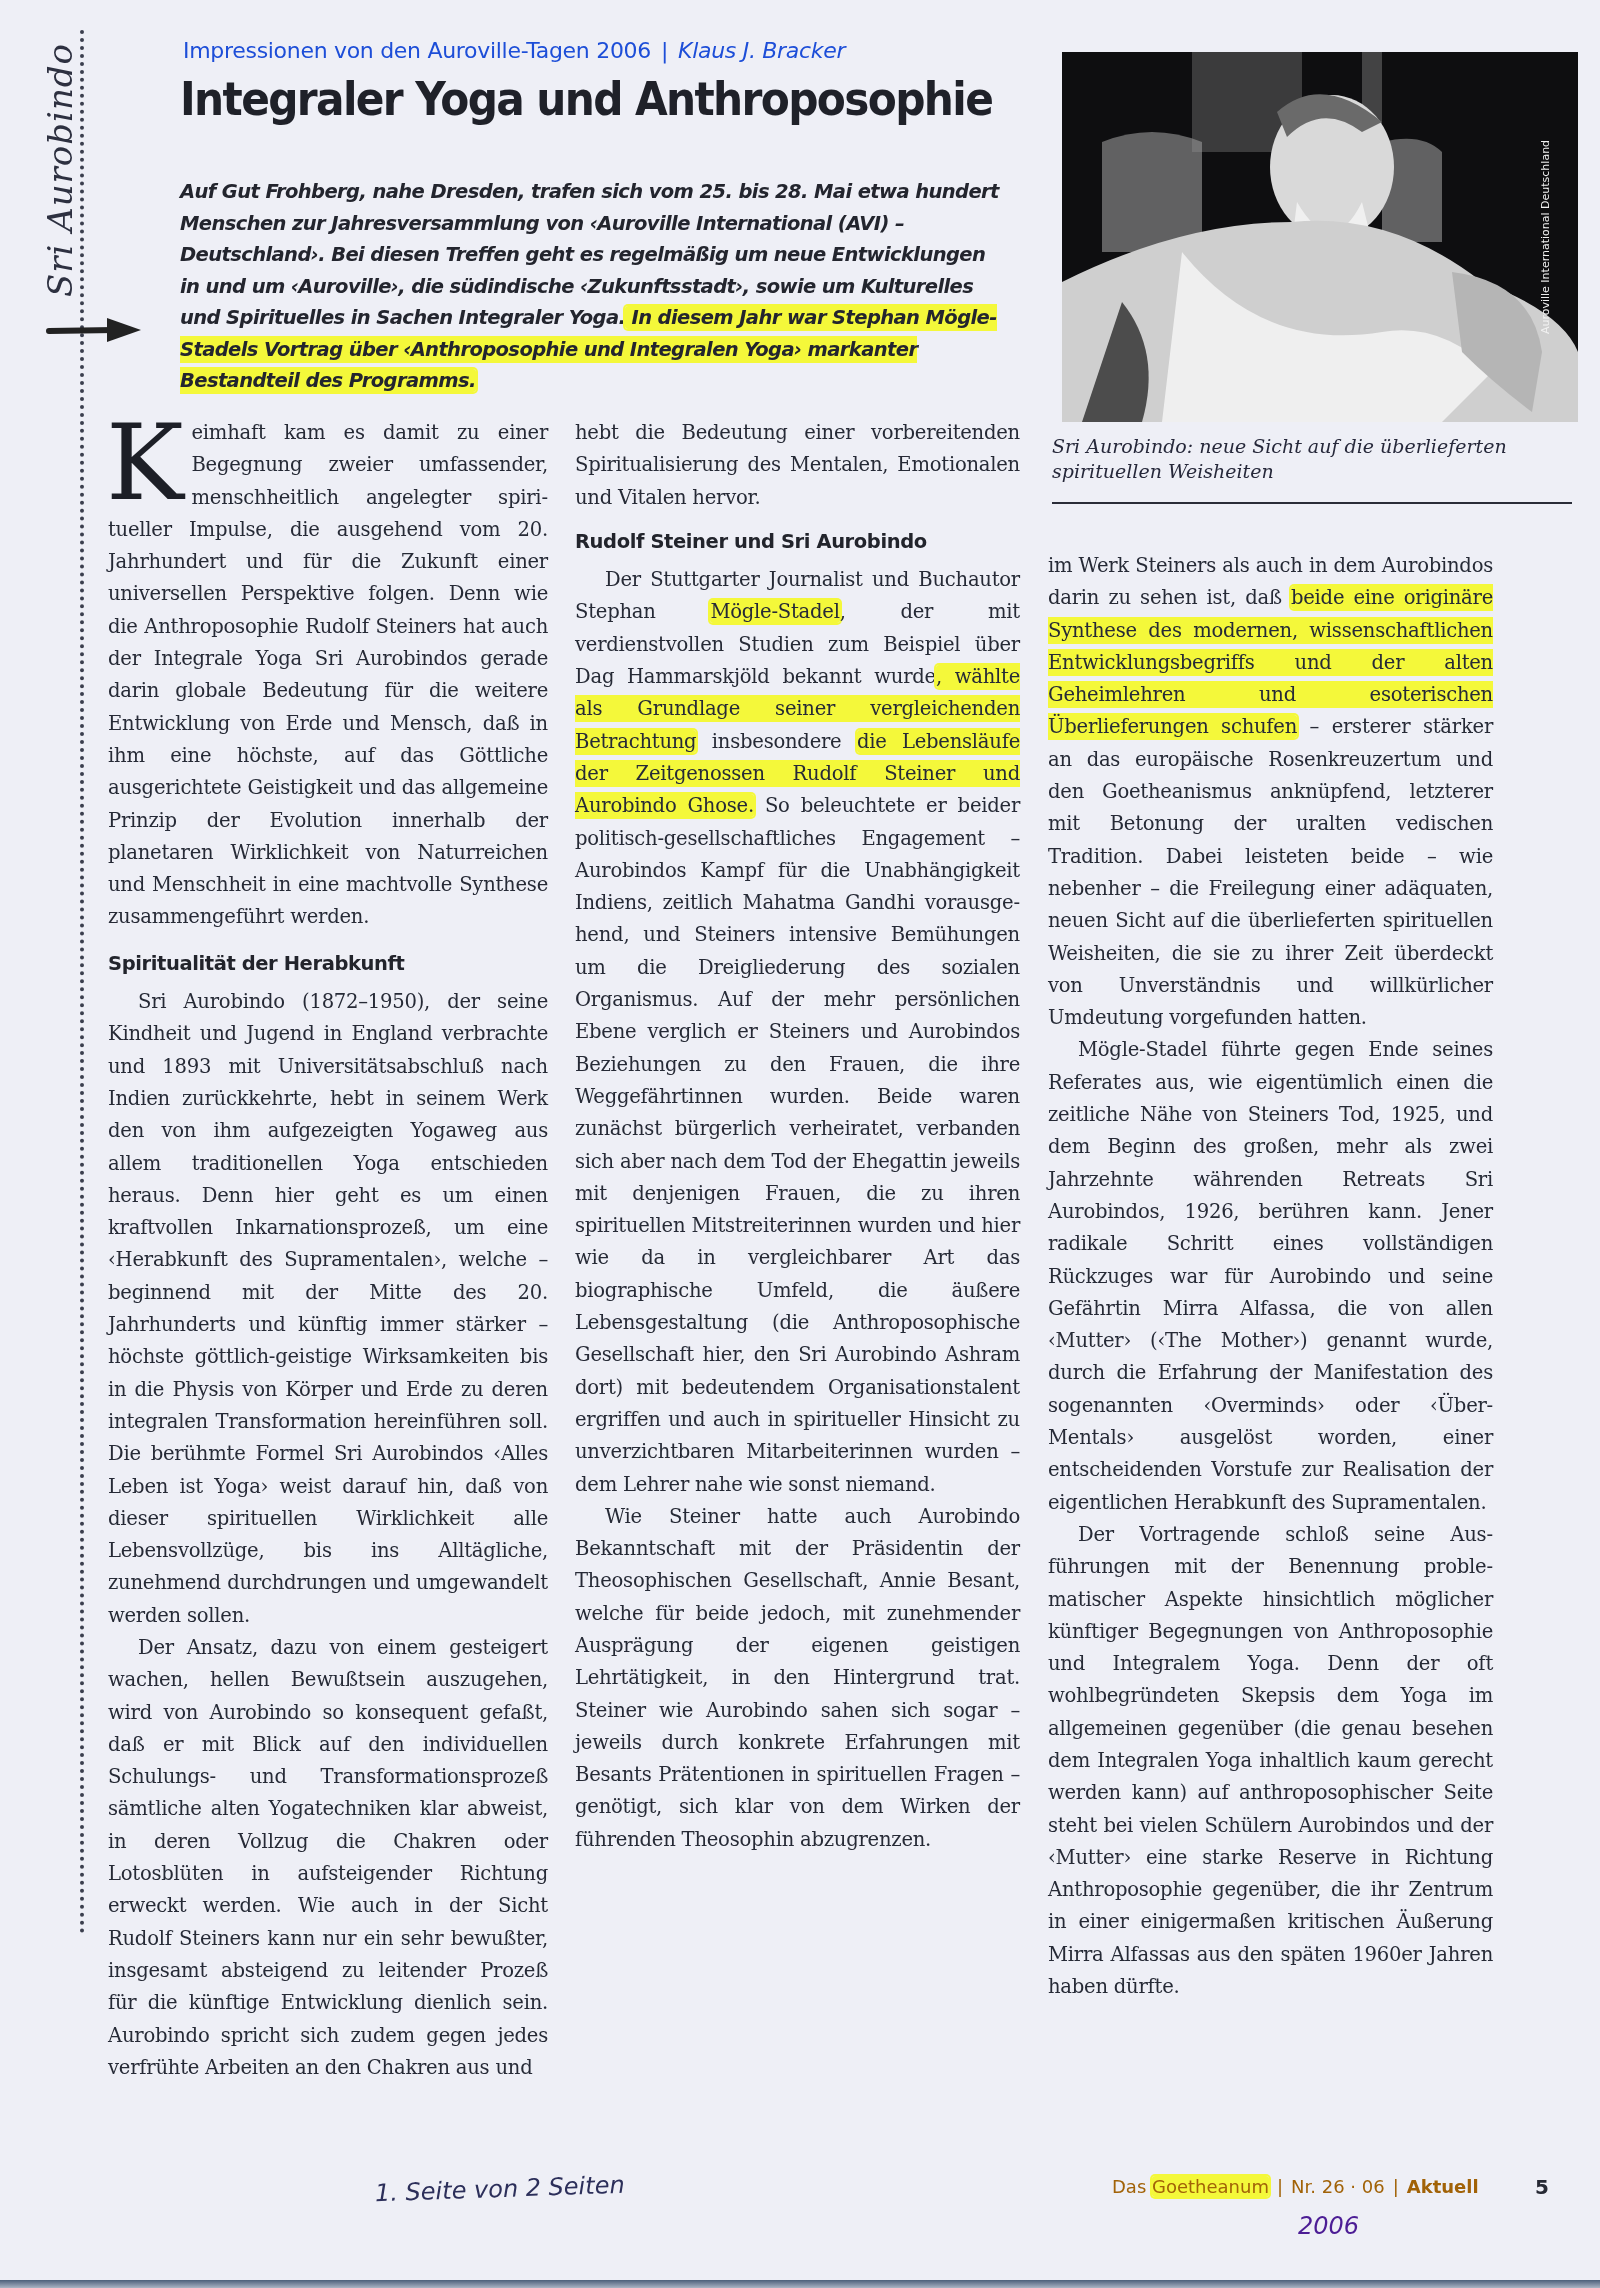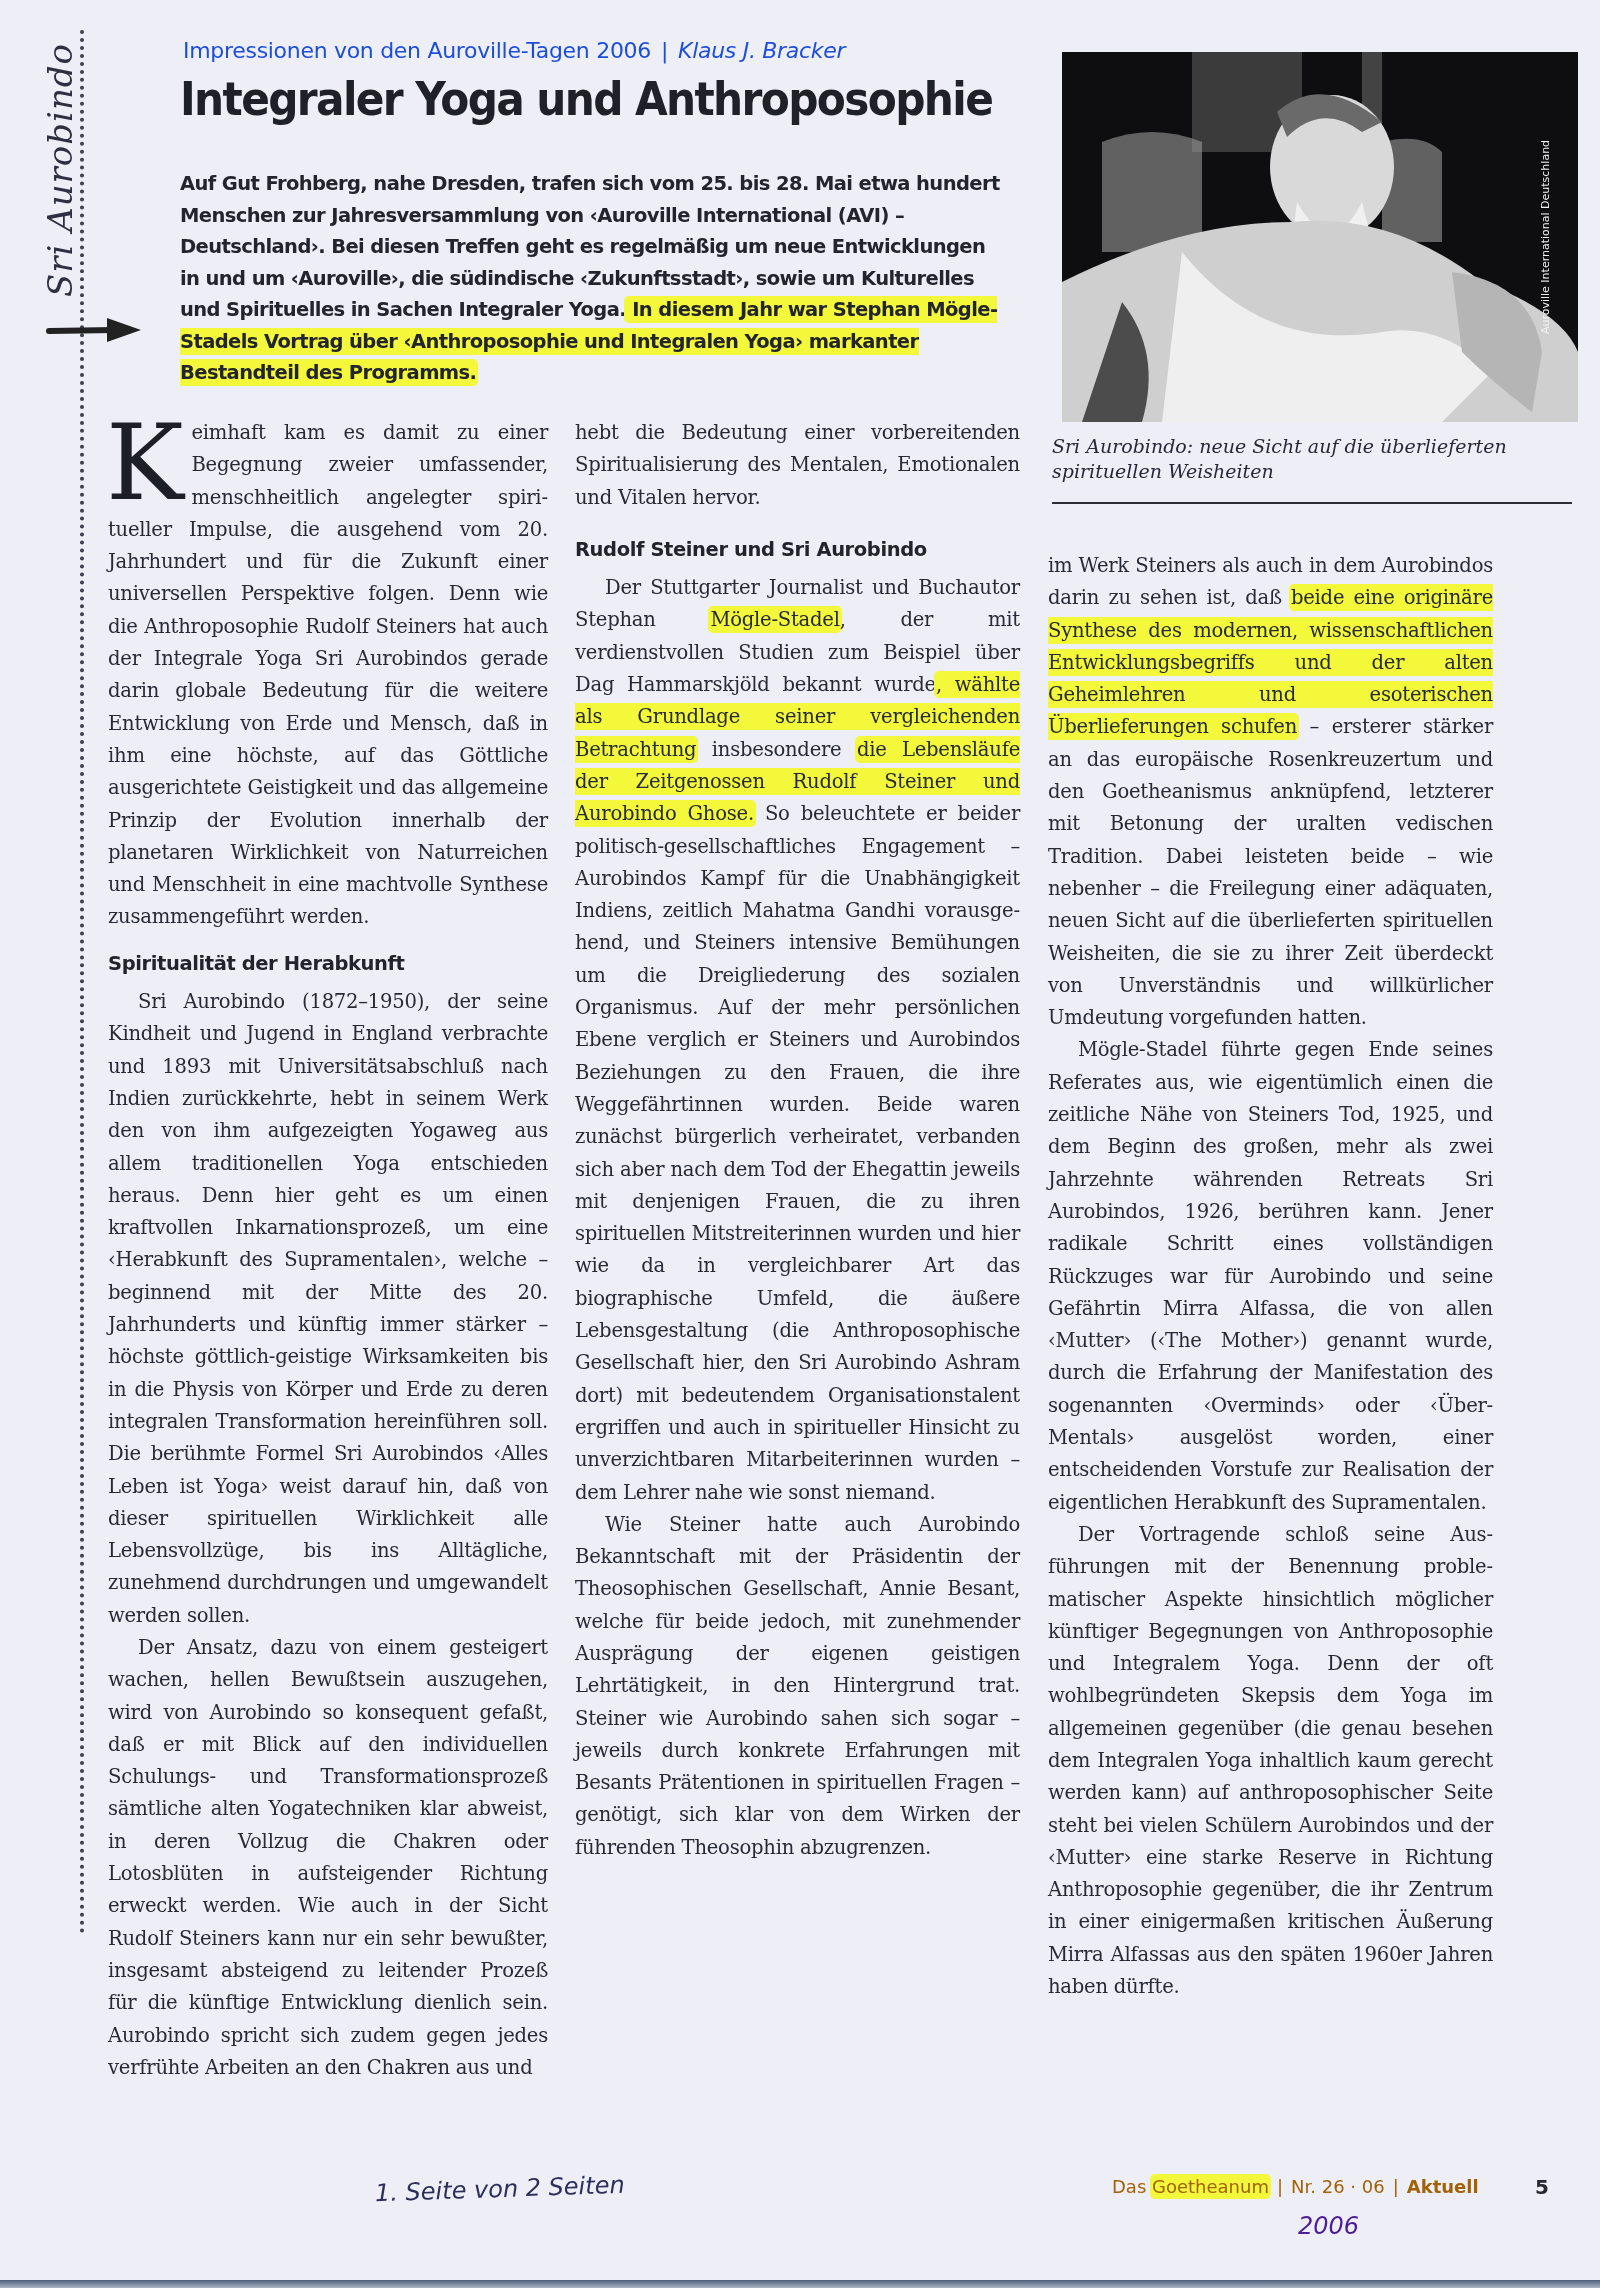--- a/index.html
+++ b/index.html
@@ -38,23 +38,23 @@
   }
   .kicker .sep { margin: 0 10px; }
   .kicker .author { font-style: italic; }
   .headline {
     position: absolute; left: 180px; top: 72px; width: 860px;
     font-family: "DejaVu Sans", sans-serif; font-weight: bold;
     font-size: 46px; letter-spacing: -1.8px; color: #1f2129; white-space: nowrap;
     transform: scaleX(0.92); transform-origin: left;
   }
   .lead {
-    position: absolute; left: 180px; top: 168px; width: 820px;
+    position: absolute; left: 180px; top: 176px; width: 820px;
     font-family: "DejaVu Sans", sans-serif; font-weight: bold;
-    font-size: 19.5px; line-height: 31.5px; color: #23252e; letter-spacing: -0.6px;
+    font-size: 19.5px; line-height: 31.5px; color: #23252e; letter-spacing: -0.6px; font-style: italic;
   }
   .hl { background: #f4f83a; box-shadow: 0 0 0 2px #f4f83a; border-radius: 3px; }
   
   .photo {
     position: absolute; left: 1062px; top: 52px; width: 516px; height: 370px;
     background: #0d0d0f; overflow: hidden;
   }
   .photo svg { width: 100%; height: 100%; display: block; }
   .photo-credit {
     position: absolute; right: 4px; top: 50%;
@@ -151,21 +151,21 @@
 <div class="caption-rule"></div>
 
 <div class="col col1">
   <p><span class="dropcap">K</span><span>eimhaft kam es damit zu einer Begegnung zweier umfassender, menschheitlich angelegter spiri­tueller Impulse, die ausgehend vom 20. Jahrhundert und für die Zukunft einer universellen Perspektive folgen. Denn wie die Anthroposophie Rudolf Steiners hat auch der Integrale Yoga Sri Aurobin­dos gerade darin globale Bedeutung für die weitere Entwicklung von Erde und Mensch, daß in ihm eine höchste, auf das Göttliche ausgerichtete Geistigkeit und das allgemeine Prinzip der Evolu­tion innerhalb der planetaren Wirklich­keit von Naturreichen und Menschheit in eine machtvolle Synthese zusam­mengeführt werden.</span></p>
   <div class="subhead">Spiritualität der Herabkunft</div>
   <p class="ind">Sri Aurobindo (1872–1950), der seine Kindheit und Jugend in England ver­brachte und 1893 mit Universitätsab­schluß nach Indien zurückkehrte, hebt in seinem Werk den von ihm aufgezeig­ten Yogaweg aus allem traditionellen Yoga entschieden heraus. Denn hier geht es um einen kraftvollen Inkarna­tionsprozeß, um eine ‹Herabkunft des Supramentalen›, welche – beginnend mit der Mitte des 20. Jahrhunderts und künftig immer stärker – höchste gött­lich-geistige Wirksamkeiten bis in die Physis von Körper und Erde zu deren in­tegralen Transformation hereinführen soll. Die berühmte Formel Sri Aurobin­dos ‹Alles Leben ist Yoga› weist darauf hin, daß von dieser spirituellen Wirk­lichkeit alle Lebensvollzüge, bis ins All­tägliche, zunehmend durchdrungen und umgewandelt werden sollen.</p>
   <p class="ind">Der Ansatz, dazu von einem gestei­gert wachen, hellen Bewußtsein auszu­gehen, wird von Aurobindo so konse­quent gefaßt, daß er mit Blick auf den individuellen Schulungs- und Transfor­mationsprozeß sämtliche alten Yoga­techniken klar abweist, in deren Vollzug die Chakren oder Lotosblüten in auf­steigender Richtung erweckt werden. Wie auch in der Sicht Rudolf Steiners kann nur ein sehr bewußter, insgesamt absteigend zu leitender Prozeß für die künftige Entwicklung dienlich sein. Au­robindo spricht sich zudem gegen jedes verfrühte Arbeiten an den Chakren aus und</p>
 </div>
 
 <div class="col col2">
-    <p style="margin-bottom: 20px;">hebt die Bedeutung einer vorberei­tenden Spiritualisierung des Mentalen, Emotionalen und Vitalen hervor.</p>
+    <p style="margin-bottom: 12px;">hebt die Bedeutung einer vorberei­tenden Spiritualisierung des Mentalen, Emotionalen und Vitalen hervor.</p>
   <div class="subhead" style="margin-top:9px">Rudolf Steiner und Sri Aurobindo</div>
   <p class="ind"><span>Der Stuttgarter Journalist und Buch­autor Stephan </span><span class="hl">Mögle-Stadel</span><span>, der mit verdienstvollen Studien zum Beispiel über Dag Hammarskjöld bekannt wur­de</span><span class="hl">, wählte als Grundlage seiner verglei­chenden Betrachtung</span><span> insbesondere </span><span class="hl">die Lebensläufe der Zeitgenossen Rudolf Steiner und Aurobindo Ghose.</span><span> So be­leuchtete er beider politisch-gesell­schaftliches Engagement – Aurobindos Kampf für die Unabhängigkeit Indiens, zeitlich Mahatma Gandhi vorausge­hend, und Steiners intensive Bemühun­gen um die Dreigliederung des sozialen Organismus. Auf der mehr persönli­chen Ebene verglich er Steiners und Au­robindos Beziehungen zu den Frauen, die ihre Weggefährtinnen wurden. Bei­de waren zunächst bürgerlich verheira­tet, verbanden sich aber nach dem Tod der Ehegattin jeweils mit denjenigen Frauen, die zu ihren spirituellen Mit­streiterinnen wurden und hier wie da in vergleichbarer Art das biographische Umfeld, die äußere Lebensgestaltung (die Anthroposophische Gesellschaft hier, den Sri Aurobindo Ashram dort) mit bedeutendem Organisationstalent ergriffen und auch in spiritueller Hin­sicht zu unverzichtbaren Mitarbeiterin­nen wurden – dem Lehrer nahe wie sonst niemand.</span></p>
   <p class="ind">Wie Steiner hatte auch Aurobindo Bekanntschaft mit der Präsidentin der Theosophischen Gesellschaft, Annie Besant, welche für beide jedoch, mit zu­nehmender Ausprägung der eigenen geistigen Lehrtätigkeit, in den Hinter­grund trat. Steiner wie Aurobindo sahen sich sogar – jeweils durch konkrete Er­fahrungen mit Besants Prätentionen in spirituellen Fragen – genötigt, sich klar von dem Wirken der führenden Theo­sophin abzugrenzen.</p>
 </div>
 
 <div class="col col3">
   <p><span>im Werk Steiners als auch in dem Auro­bindos darin zu sehen ist, daß </span><span class="hl">beide eine originäre Synthese des modernen, wissenschaftlichen Entwicklungsbe­griffs und der alten Geheimlehren und esoterischen Überlieferungen schufen</span><span> – ersterer stärker an das europäische Ro­senkreuzertum und den Goetheanis­mus anknüpfend, letzterer mit Beto­nung der uralten vedischen Tradition. Dabei leisteten beide – wie nebenher – die Freilegung einer adäquaten, neuen Sicht auf die überlieferten spirituellen Weisheiten, die sie zu ihrer Zeit über­deckt von Unverständnis und willkürli­cher Umdeutung vorgefunden hatten.</span></p>
   <p class="ind">Mögle-Stadel führte gegen Ende sei­nes Referates aus, wie eigentümlich ei­nen die zeitliche Nähe von Steiners Tod, 1925, und dem Beginn des großen, mehr als zwei Jahrzehnte währenden Retreats Sri Aurobindos, 1926, berühren kann. Jener radikale Schritt eines voll­ständigen Rückzuges war für Aurobindo und seine Gefährtin Mirra Alfassa, die von allen ‹Mutter› (‹The Mother›) ge­nannt wurde, durch die Erfahrung der Manifestation des sogenannten ‹Over­minds› oder ‹Über-Mentals› ausgelöst worden, einer entscheidenden Vorstufe zur Realisation der eigentlichen Herab­kunft des Supramentalen.</p>
   <p class="ind">Der Vortragende schloß seine Aus­führungen mit der Benennung proble­matischer Aspekte hinsichtlich mög­licher künftiger Begegnungen von An­throposophie und Integralem Yoga. Denn der oft wohlbegründeten Skep­sis dem Yoga im allgemeinen gegen­über (die genau besehen dem Integra­len Yoga inhaltlich kaum gerecht wer­den kann) auf anthroposophischer Seite steht bei vielen Schülern Auro­bindos und der ‹Mutter› eine starke Reserve in Richtung Anthroposophie gegenüber, die ihr Zentrum in einer einigermaßen kritischen Äußerung Mirra Alfassas aus den späten 1960er Jahren haben dürfte.</p>
 </div>

